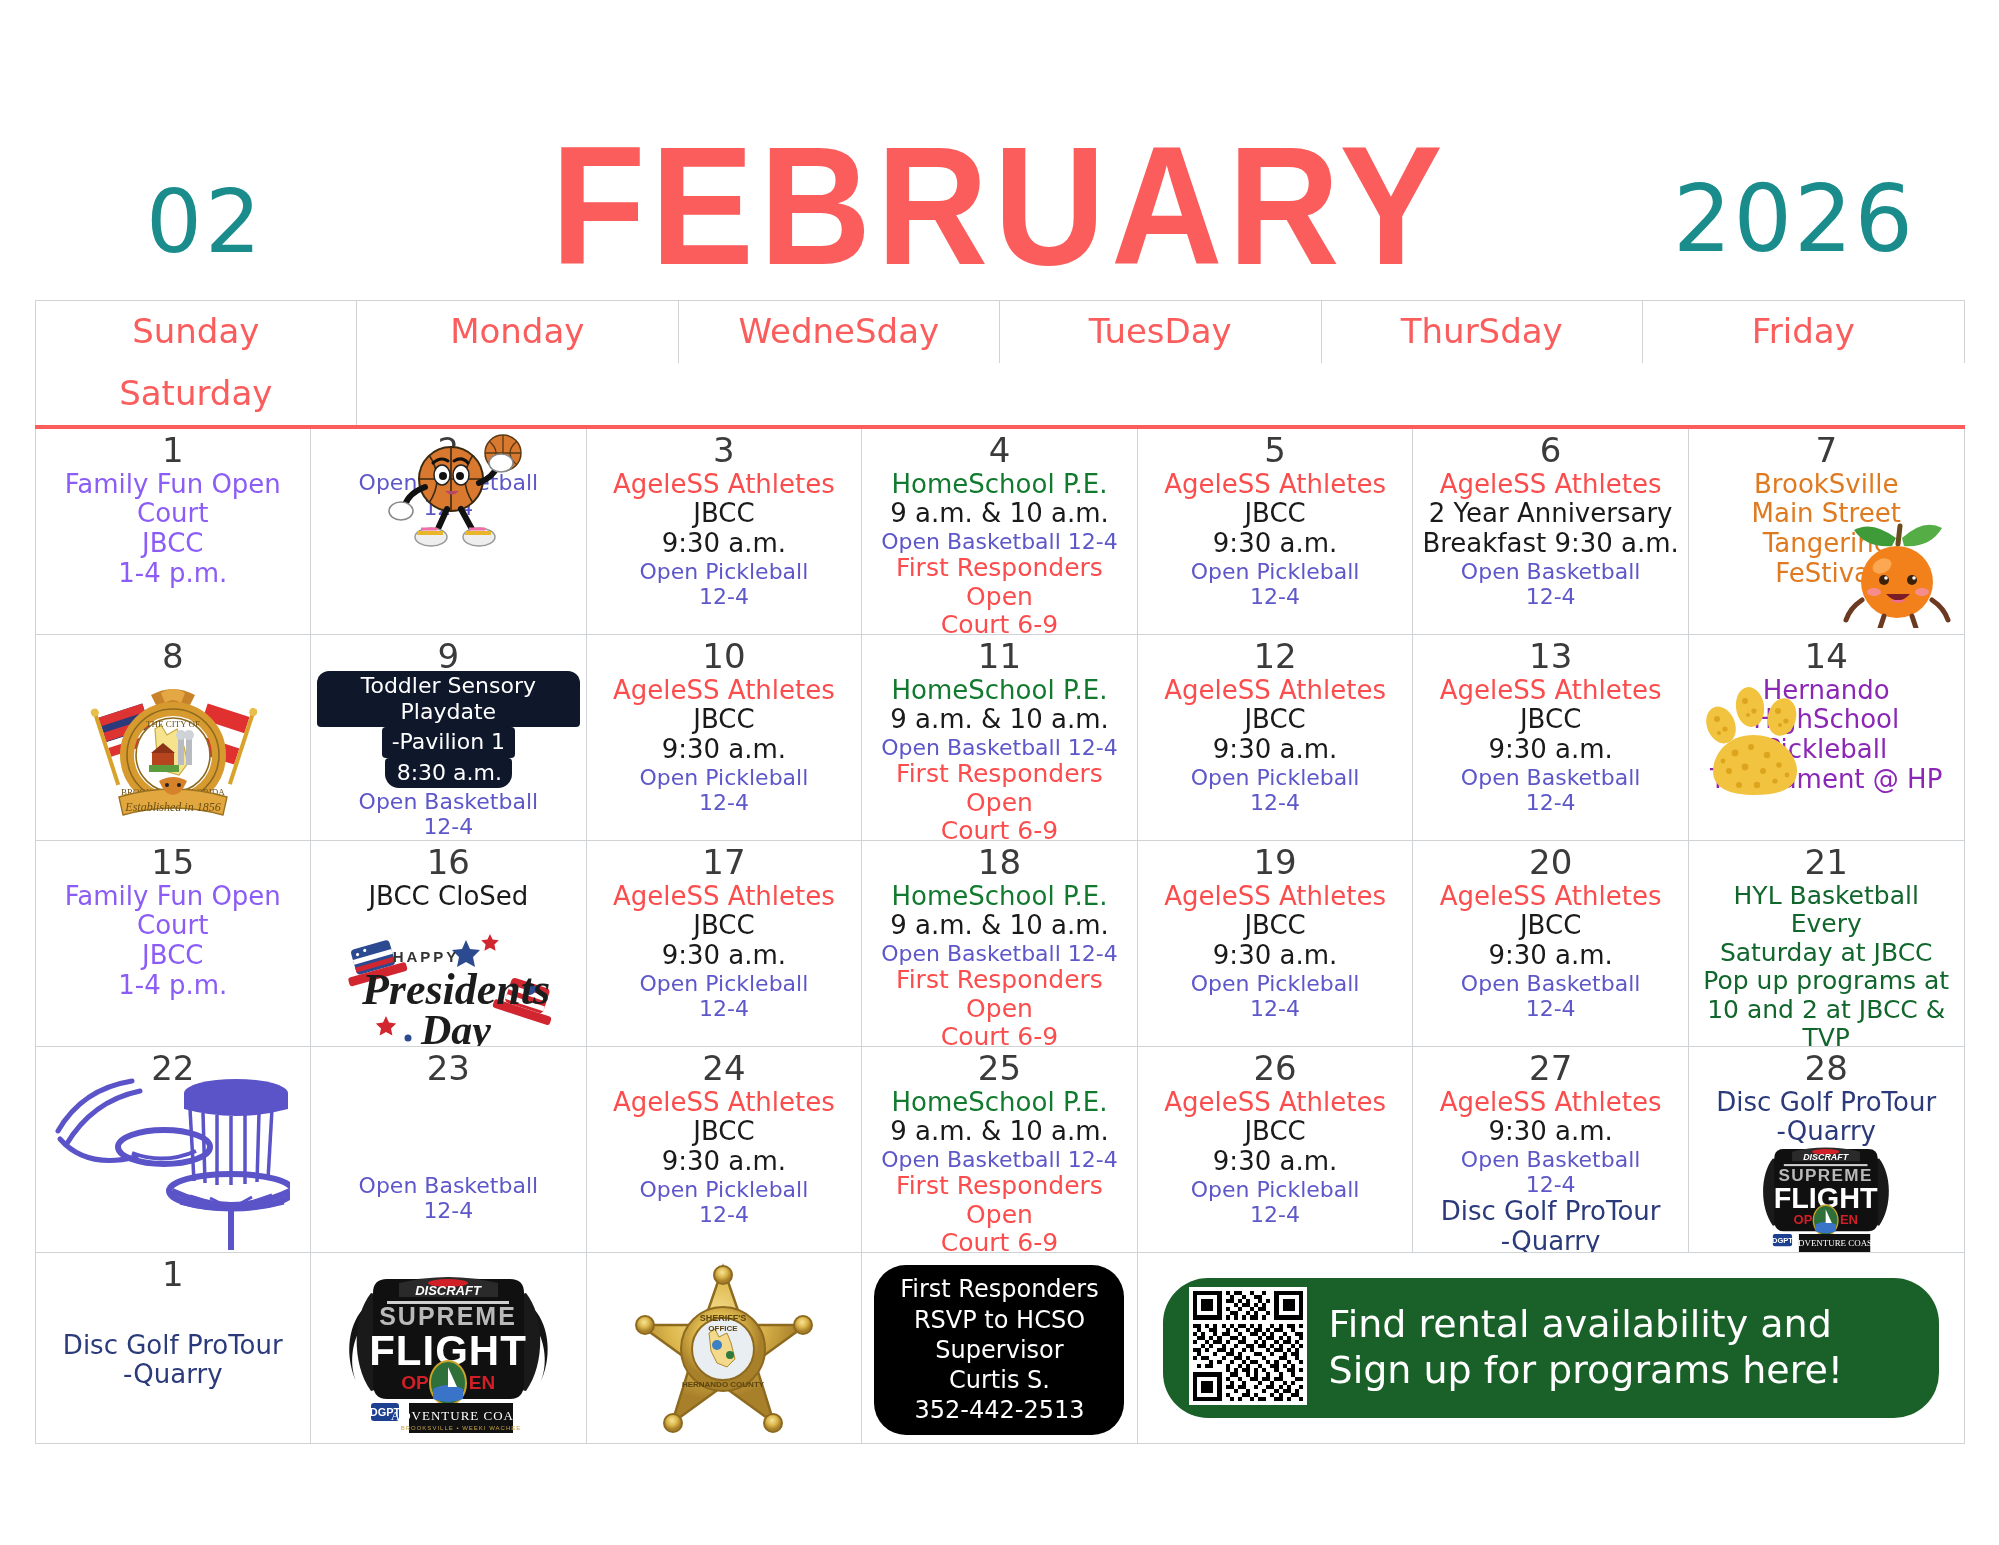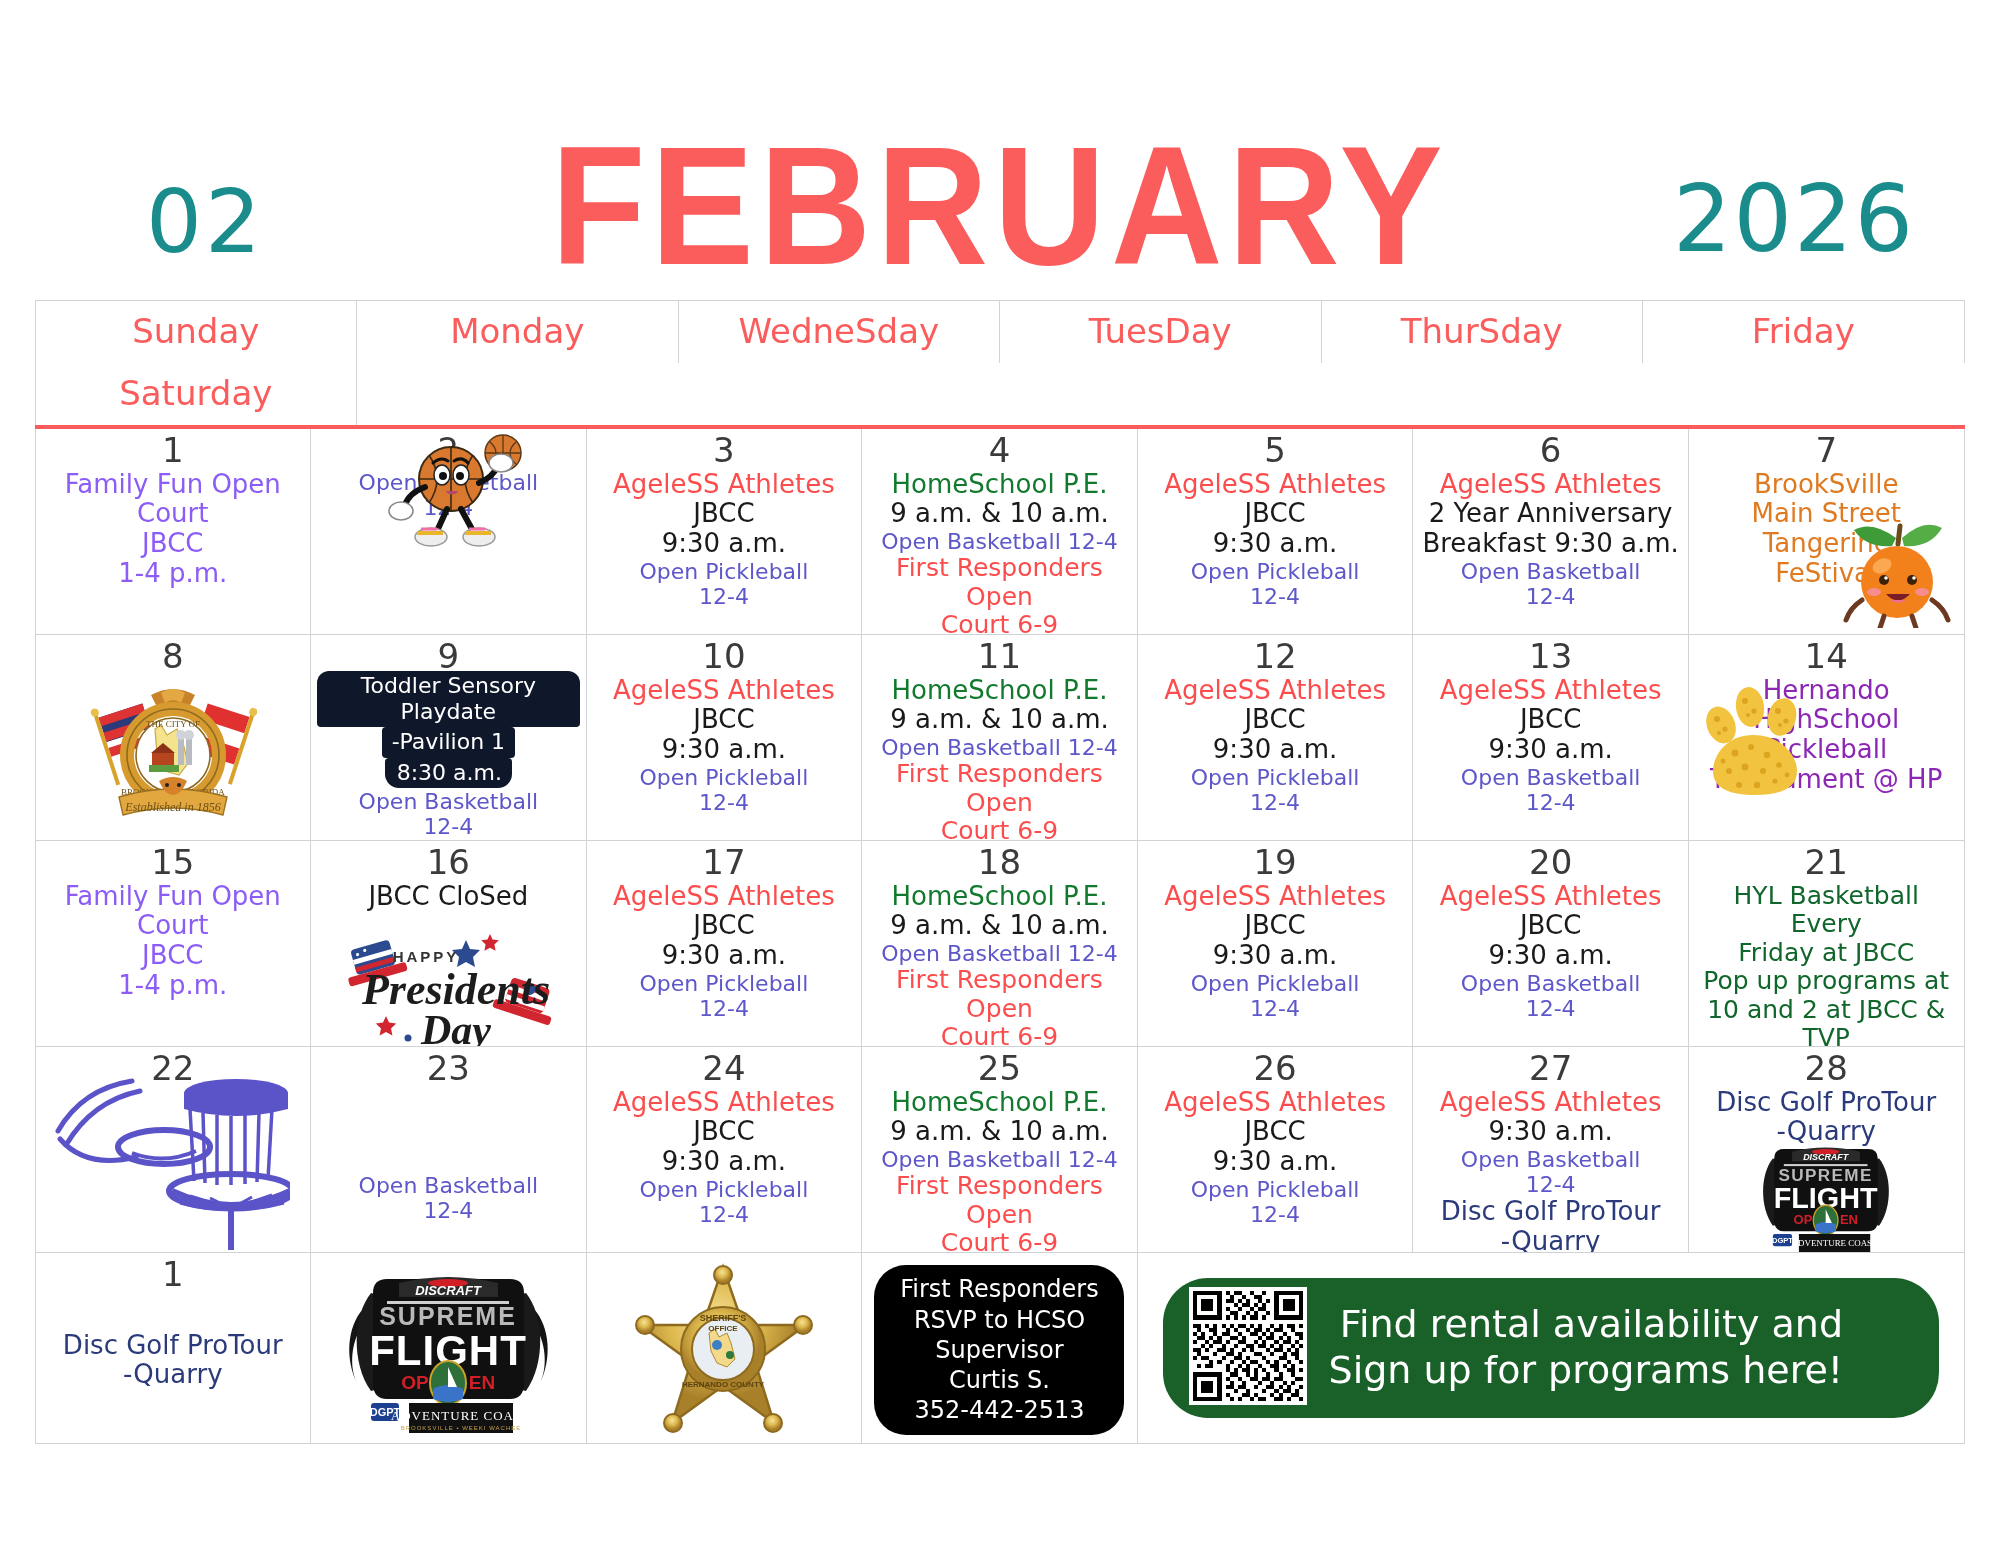--- a/index.html
+++ b/index.html
@@ -177,21 +177,21 @@
     align-items: center;
     gap: 22px;
     padding: 0 26px;
     box-sizing: border-box;
   }
   .greenbar .qr { flex: 0 0 auto; }
   .greenbar .gtext {
     color: #ffffff;
     font-size: 38px;
     line-height: 1.2;
-    text-align: right;
+    text-align: left;
     font-family: "DejaVu Sans", sans-serif;
   }
 </style>
 </head>
 <body>
 
 <div class="header">
   <div class="hdr-month-num">02</div>
   <div class="hdr-title">FEBRUARY</div>
   <div class="hdr-year">2026</div>
@@ -531,21 +531,21 @@
           <div class="ln big c-black">JBCC</div>
           <div class="ln big c-black">9:30 a.m.</div>
           <div class="ln sm c-purple">Open Basketball</div>
           <div class="ln sm c-purple">12-4</div>
         </div>
       </div>
       <div class="cell">
         <div class="daynum">21</div>
         <div class="lines">
           <div class="ln mid c-dgreen">HYL Basketball Every</div>
-          <div class="ln mid c-dgreen">Friday at JBCC</div>
+          <div class="ln mid c-dgreen">Saturday at JBCC</div>
           <div class="ln mid c-dgreen">Pop up programs at</div>
           <div class="ln mid c-dgreen">10 and 2 at JBCC &amp; TVP</div>
         </div>
       </div>
     </div>
     <div class="week">
       <div class="cell">
         <div class="daynum">22</div>
         <div style="position:absolute;left:4px;top:18px;"><svg width="250" height="185" viewBox="0 0 250 185">
       <g stroke="#5b53c8" fill="none" stroke-width="5" stroke-linecap="round">

